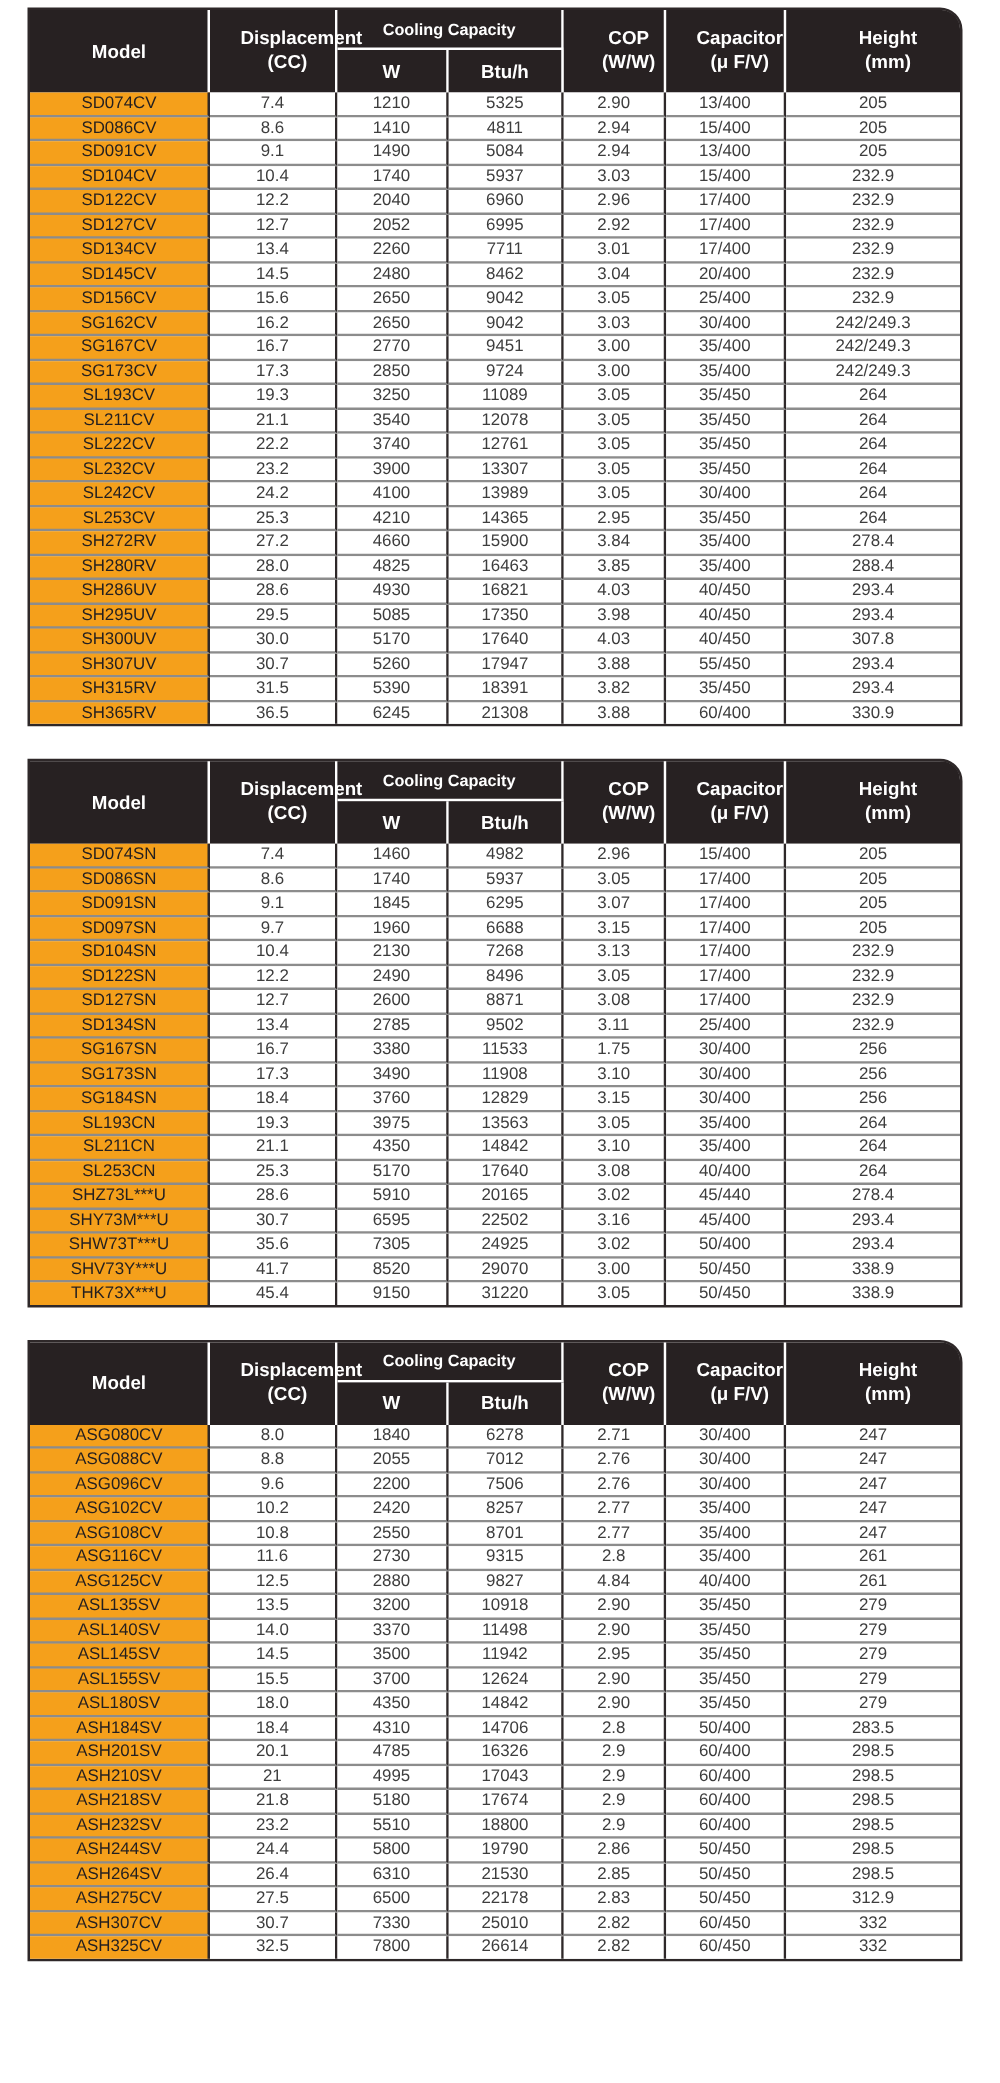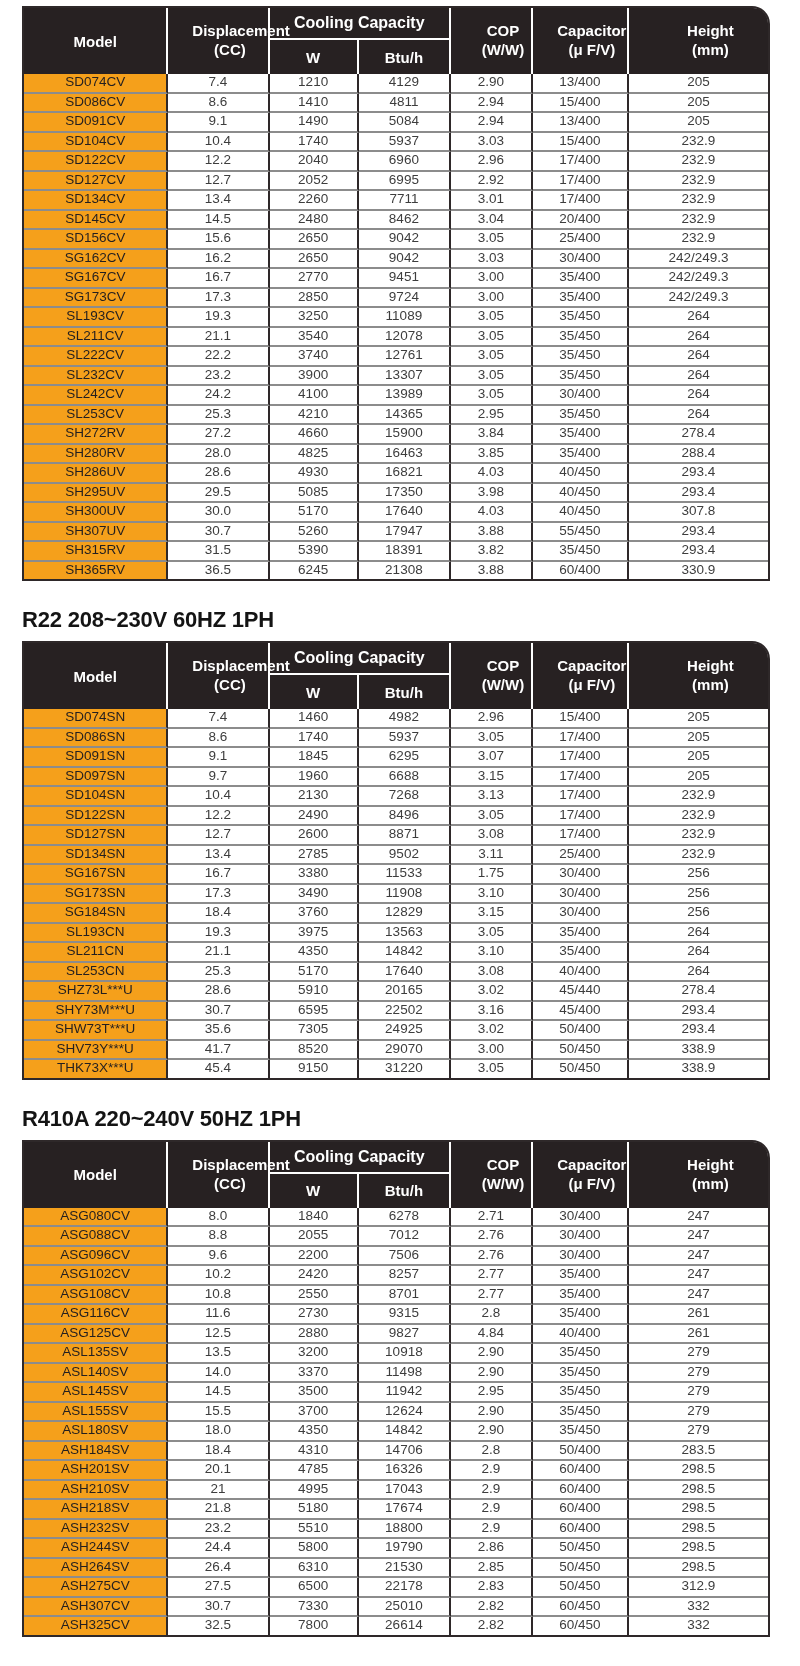--- a/index.html
+++ b/index.html
@@ -49,21 +49,21 @@
     padding: 2px 0;
     border-right: 2px solid #ffffff;
   }
   thead th.height-th {
     border-right: none;
     border-top-right-radius: 15px;
   }
   thead th.cooling-th {
     border-bottom: 2px solid #ffffff;
     height: 26px;
-    font-size: 16px;
+    font-size: 13px;
   }
   thead th.sub-th { height: 30px; }
   .th-line { display: block; line-height: 1.25; margin-left: 24px; }
 
   tbody td {
     background: var(--row_bg, #fff);
     height: 17.5px;
     font-size: 13.5px;
     line-height: 1.1;
     color: var(--cell_text, #3d3d3d);
@@ -121,21 +121,21 @@
         <tr>
           <th class="sub-th w-th">W</th>
           <th class="sub-th btuh-th">Btu/h</th>
         </tr>
       </thead>
       <tbody>
           <tr>
             <td class="model-cell">SD074CV</td>
             <td>7.4</td>
             <td>1210</td>
-            <td>4129</td>
+            <td>5325</td>
             <td>2.90</td>
             <td>13/400</td>
             <td>205</td>
           </tr>
           <tr>
             <td class="model-cell">SD086CV</td>
             <td>8.6</td>
             <td>1410</td>
             <td>4811</td>
             <td>2.94</td>
@@ -356,21 +356,20 @@
             <td>21308</td>
             <td>3.88</td>
             <td>60/400</td>
             <td>330.9</td>
           </tr>
         </tbody>
     </table>
   </section>
 
   <section class="spec-section">
-    <h2 class="table-title">R22 208~230V 60HZ 1PH</h2>
     <table class="spec-table">
       <colgroup>
         <col class="c-model">
         <col class="c-displacement">
         <col class="c-w">
         <col class="c-btuh">
         <col class="c-cop">
         <col class="c-capacitor">
         <col class="c-height">
       </colgroup>
@@ -570,21 +569,20 @@
             <td>31220</td>
             <td>3.05</td>
             <td>50/450</td>
             <td>338.9</td>
           </tr>
         </tbody>
     </table>
   </section>
 
   <section class="spec-section">
-    <h2 class="table-title">R410A 220~240V 50HZ 1PH</h2>
     <table class="spec-table">
       <colgroup>
         <col class="c-model">
         <col class="c-displacement">
         <col class="c-w">
         <col class="c-btuh">
         <col class="c-cop">
         <col class="c-capacitor">
         <col class="c-height">
       </colgroup>

